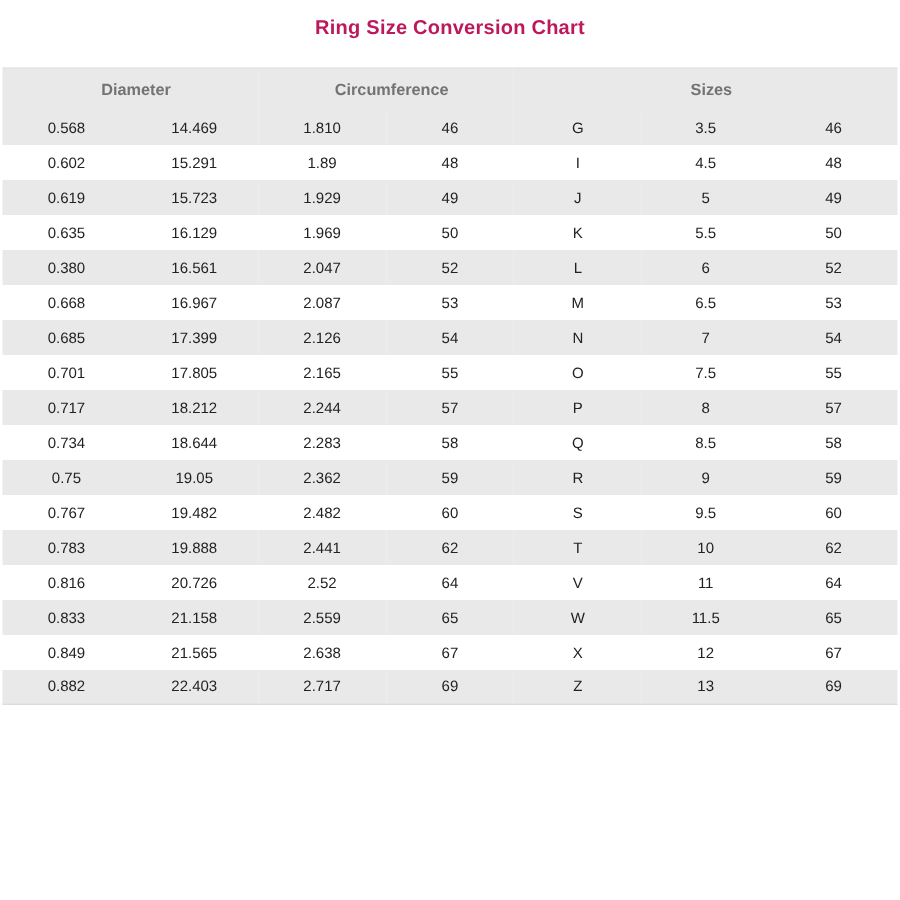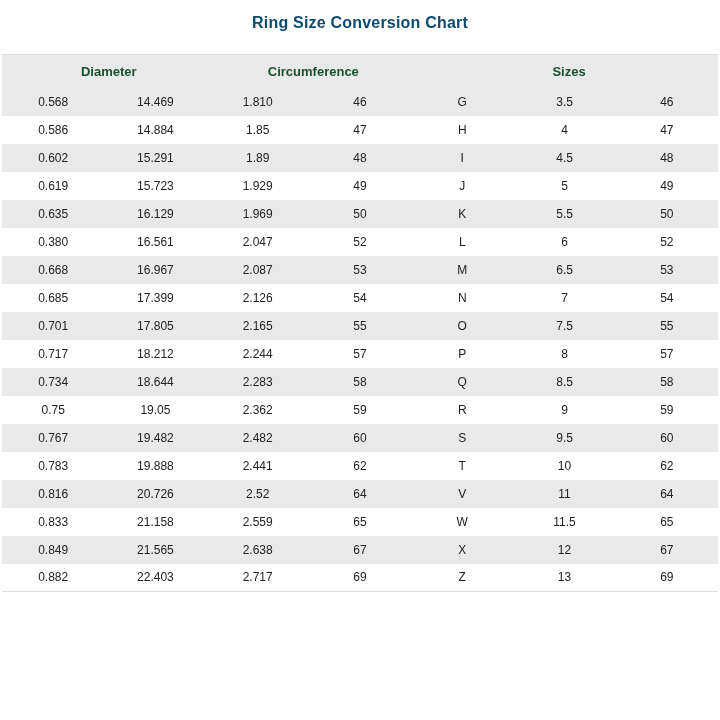--- a/index.html
+++ b/index.html
@@ -12,21 +12,21 @@
   .page {
     width: 720px;
     height: 720px;
     background: #ffffff;
     overflow: hidden;
   }
   .title {
     text-align: center;
     font-size: 16px;
     font-weight: bold;
-    color: #0c4a6e;
+    color: #be185d;
     padding-top: 14px;
     height: 54px;
     letter-spacing: 0.2px;
   }
   table.ring-table {
     width: 716px;
     margin: 0 2px;
     border-collapse: collapse;
     table-layout: fixed;
     border-top: 1px solid #dcdcdc;
@@ -41,21 +41,21 @@
     color: #222222;
     padding: 0 4px;
   }
   tr.group-row {
     background: #e9e9e9;
     height: 33px;
   }
   tr.group-row th {
     font-weight: bold;
     font-size: 13px;
-    color: #14532d;
+    color: #737373;
     padding-left: 13px;
   }
   tr.sub-row {
     background: #ffffff;
     height: 37px;
   }
   tr.sub-row th {
     font-size: 12px;
     line-height: 1.25;
   }
@@ -95,29 +95,20 @@
         <tr>
           <td>0.568</td>
           <td>14.469</td>
           <td>1.810</td>
           <td>46</td>
           <td>G</td>
           <td>3.5</td>
           <td>46</td>
         </tr>
         <tr>
-          <td>0.586</td>
-          <td>14.884</td>
-          <td>1.85</td>
-          <td>47</td>
-          <td>H</td>
-          <td>4</td>
-          <td>47</td>
-        </tr>
-        <tr>
           <td>0.602</td>
           <td>15.291</td>
           <td>1.89</td>
           <td>48</td>
           <td>I</td>
           <td>4.5</td>
           <td>48</td>
         </tr>
         <tr>
           <td>0.619</td>

